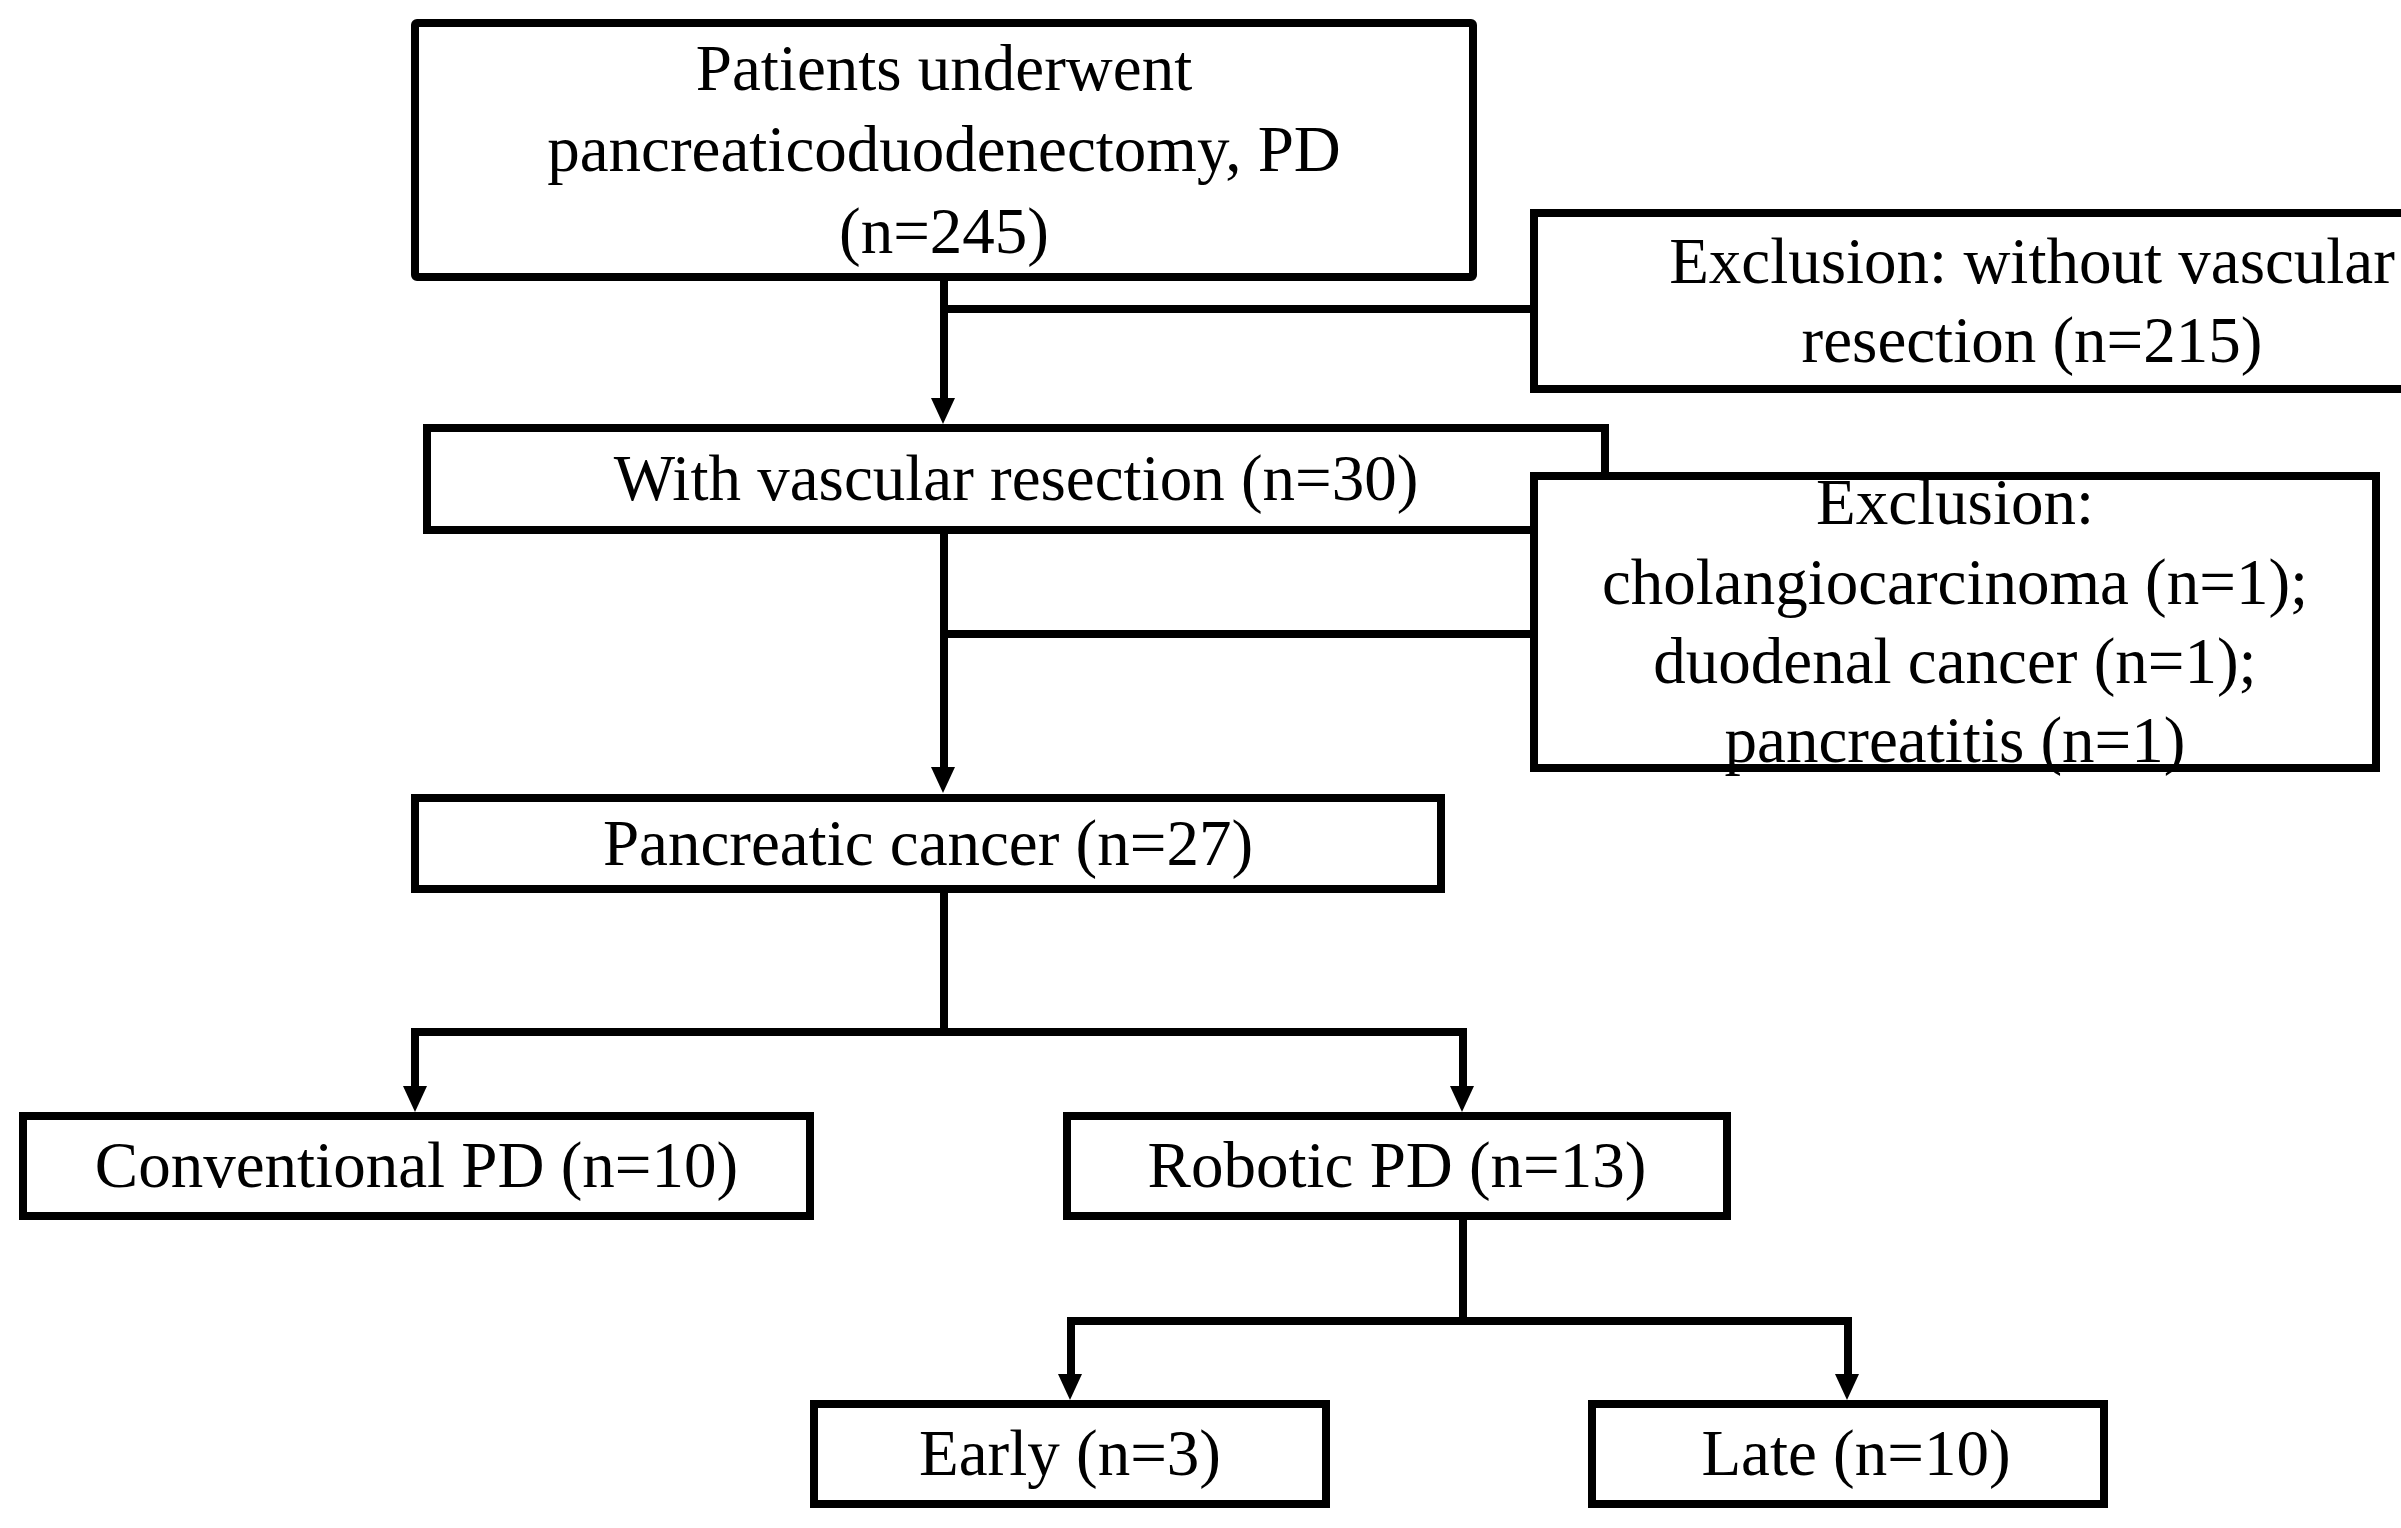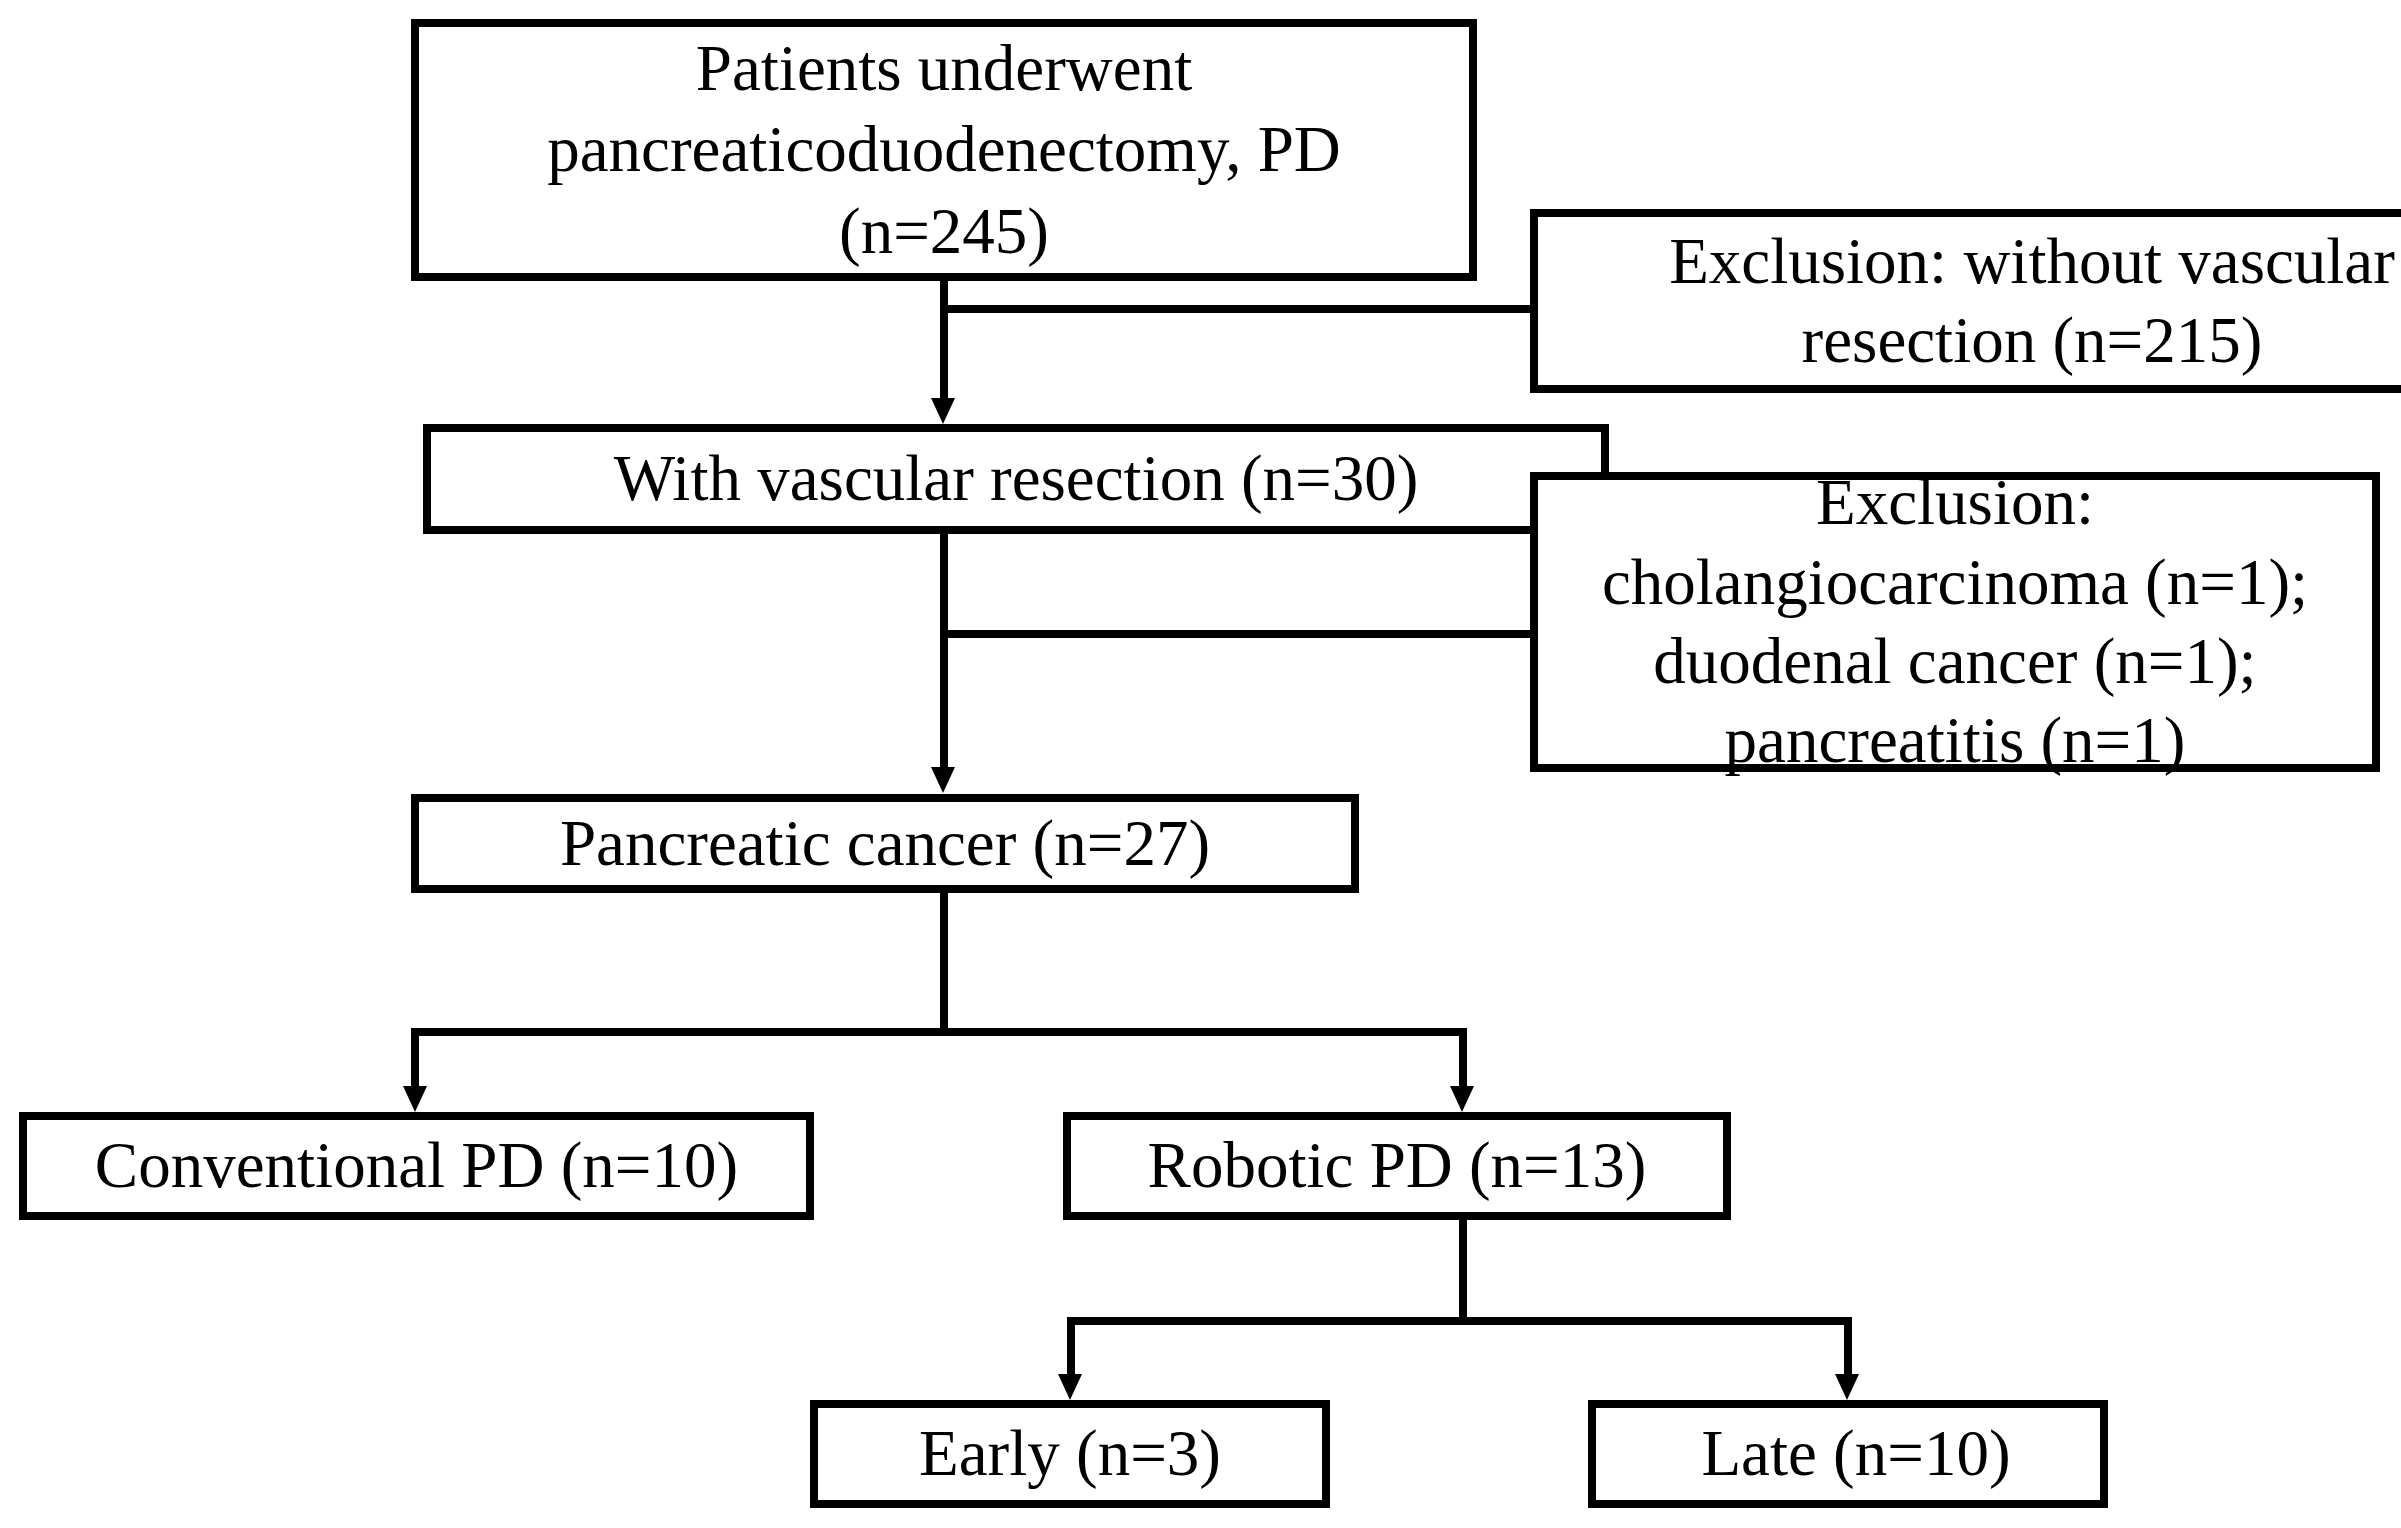--- a/index.html
+++ b/index.html
@@ -26,21 +26,21 @@
     justify-content: center;
     text-align: center;
     font-size: 65px;
     line-height: 1.22;
   }
   .node .lbl {
     white-space: pre-line;
     display: block;
     width: 100%;
   }
-  .node--root { line-height: 1.25; }
+  .node--root { line-height: 1.25; border-radius: 6px; }
   .vline, .hline {
     position: absolute;
     background: #000000;
   }
   .vline { width: 7.5px; }
   .hline { height: 7.5px; }
   .arrow {
     position: absolute;
     width: 0;
     height: 0;
@@ -69,21 +69,21 @@
     <span class="lbl">With vascular resection (n=30)</span>
   </div>
 
   <div class="node" style="left:1530px; top:472px; width:850px; height:300px;">
     <span class="lbl">Exclusion:
 cholangiocarcinoma (n=1);
 duodenal cancer (n=1);
 pancreatitis (n=1)</span>
   </div>
 
-  <div class="node" style="left:411px; top:794px; width:948px; height:99px;">
+  <div class="node" style="left:411px; top:794px; width:1034px; height:99px;">
     <span class="lbl">Pancreatic cancer (n=27)</span>
   </div>
 
   <div class="node" style="left:19px; top:1112px; width:795px; height:108px;">
     <span class="lbl">Conventional PD (n=10)</span>
   </div>
 
   <div class="node" style="left:1063px; top:1112px; width:668px; height:108px;align-items:center;">
     <span class="lbl">Robotic PD (n=13)</span>
   </div>

